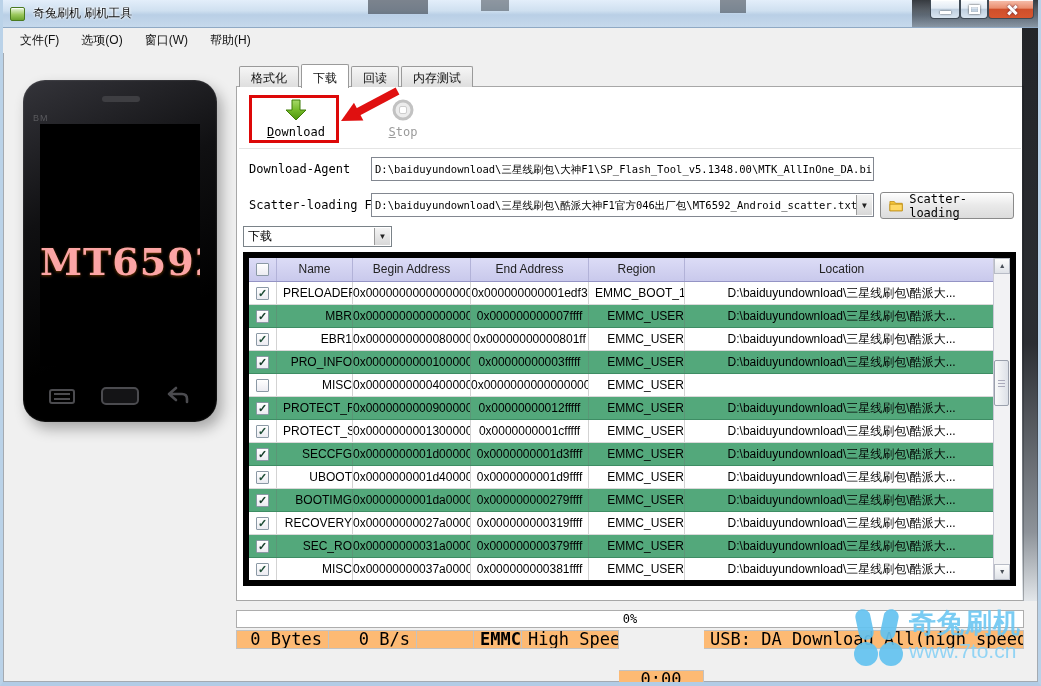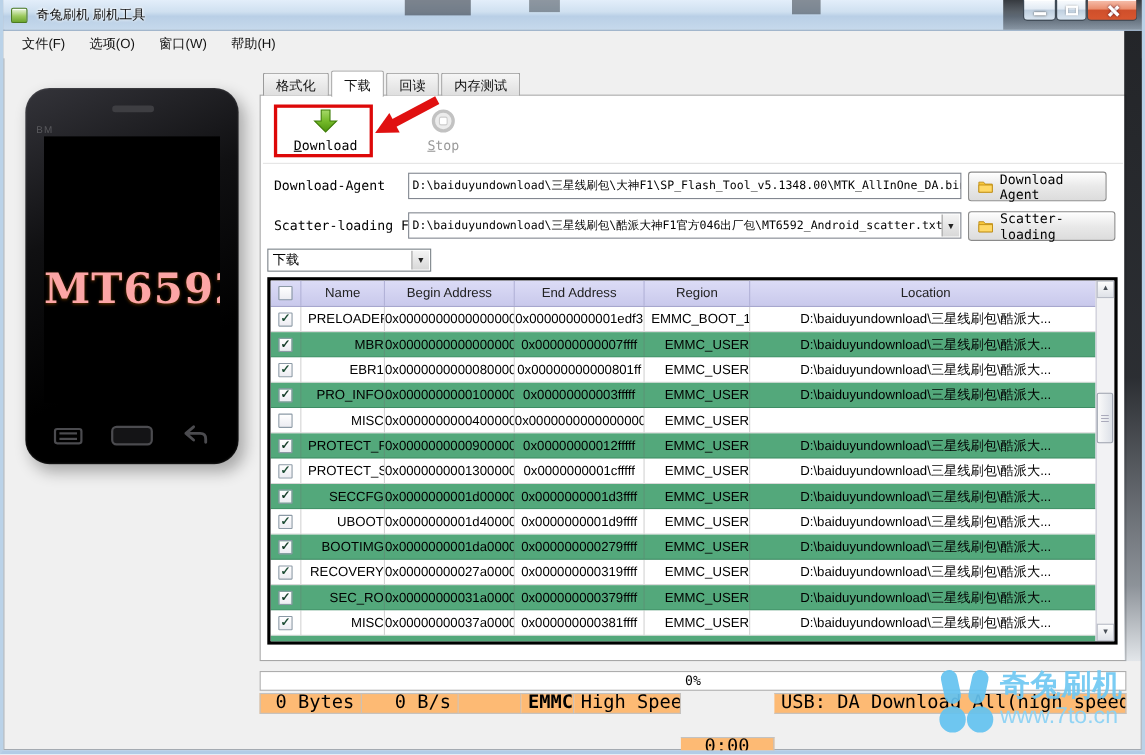--- a/index.html
+++ b/index.html
@@ -94,21 +94,21 @@
      background:linear-gradient(#fefefe,#e9e9e9 50%,#dcdcdc); display:flex; align-items:center; gap:6px; padding:0 8px;
      font-family:"DejaVu Sans Mono", monospace; font-size:12px; color:#000; z-index:8; box-shadow:inset 0 1px 0 #fff; }
   .btn-agent { top:156px; width:126px; }
   .btn-scatter { top:192px; width:134px; }
 
   .mode-select { position:absolute; left:240px; top:226px; width:149px; height:21px; background:#fff;
      border:1px solid #7a8288; font-size:12px; line-height:19px; padding-left:4px; z-index:8; color:#000; }
   .mode-select .combo-arrow { line-height:17px; }
 
   
-  .ptable { position:absolute; left:240px; top:252px; width:773px; height:334px; border:3px solid #000000; background:#fff; display:flex; z-index:8; overflow:hidden; }
+  .ptable { position:absolute; left:240px; top:252px; width:773px; height:334px; border:6px solid #000000; background:#fff; display:flex; z-index:8; overflow:hidden; }
   .tmain { width:755px; display:flex; flex-direction:column; }
   .thead { display:flex; height:24px; background:linear-gradient(#dcdcf6,#c9c9ec); border-bottom:1px solid #9494c4; flex:none; }
   .thc { font-size:12px; color:#222; text-align:center; line-height:23px; border-right:1px solid #b2b2d8; overflow:hidden; }
   .trow { display:flex; height:23px; flex:none; background:#fff; border-bottom:1px solid rgba(120,120,120,.28); }
   .trow.green { background:#53a87b; border-bottom-color:rgba(0,60,30,.25); }
   .trow.partial { height:9px; border-bottom:none; }
   .tc { font-size:12px; color:#000; line-height:22px; border-right:1px solid rgba(110,110,110,.3); text-align:center; overflow:hidden; white-space:nowrap; }
   .tleft { text-align:right; padding-left:6px; }
   .col-check { width:28px; display:flex; align-items:center; justify-content:center; }
   .col-name { width:76px; }
@@ -229,27 +229,20 @@
     <svg width="22" height="22" viewBox="0 0 22 22">
       <circle cx="11" cy="11" r="9" fill="#ececec" stroke="#c2c2c2" stroke-width="3"></circle>
       <rect x="7.5" y="7.5" width="7" height="7" rx="1.5" fill="#fff" stroke="#cdcdcd"></rect>
     </svg>
     <div class="tool-label"><span class="key">S</span><span>top</span></div>
   </div>
   <div class="toolbar-sep"></div>
 
   <div class="field-label lbl-agent">Download-Agent</div>
   <div class="txtbox box-agent">D:\baiduyundownload\三星线刷包\大神F1\SP_Flash_Tool_v5.1348.00\MTK_AllInOne_DA.bin</div>
-  <div class="side-btn btn-agent">
-    <svg width="16" height="13" viewBox="0 0 16 13">
-      <path d="M1 2 h5 l1.5 2 H15 v8.5 H1 z" fill="#f7c73c" stroke="#b8860b" stroke-width="0.8"></path>
-      <path d="M1 5 h14 v7.5 H1 z" fill="#ffd966" stroke="#b8860b" stroke-width="0.8"></path>
-    </svg>
-    <span>Download Agent</span>
-  </div>
 
   <div class="field-label lbl-scatter">Scatter-loading File</div>
   <div class="txtbox box-scatter">
     <span>D:\baiduyundownload\三星线刷包\酷派大神F1官方046出厂包\MT6592_Android_scatter.txt</span>
     <span class="combo-arrow">▼</span>
   </div>
   <div class="side-btn btn-scatter">
     <svg width="16" height="13" viewBox="0 0 16 13">
       <path d="M1 2 h5 l1.5 2 H15 v8.5 H1 z" fill="#f7c73c" stroke="#b8860b" stroke-width="0.8"></path>
       <path d="M1 5 h14 v7.5 H1 z" fill="#ffd966" stroke="#b8860b" stroke-width="0.8"></path>

